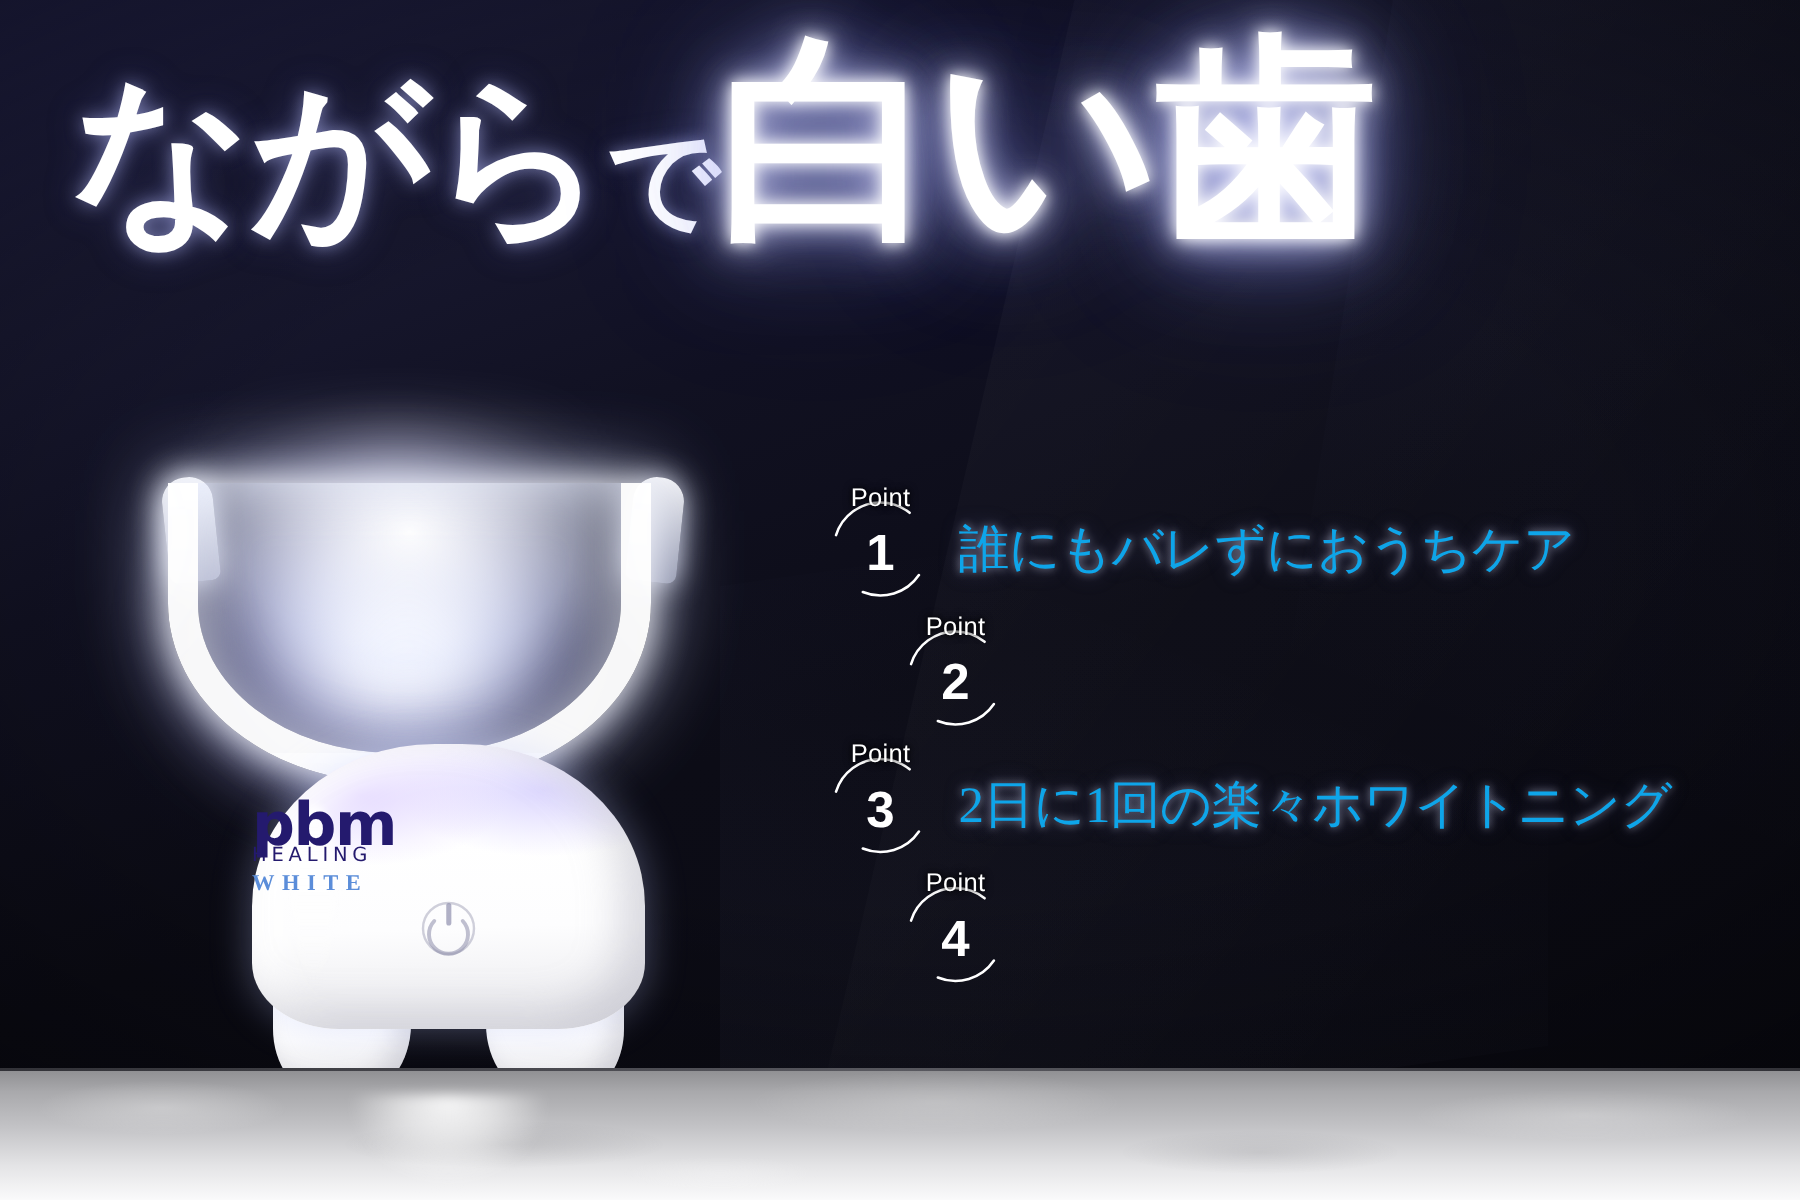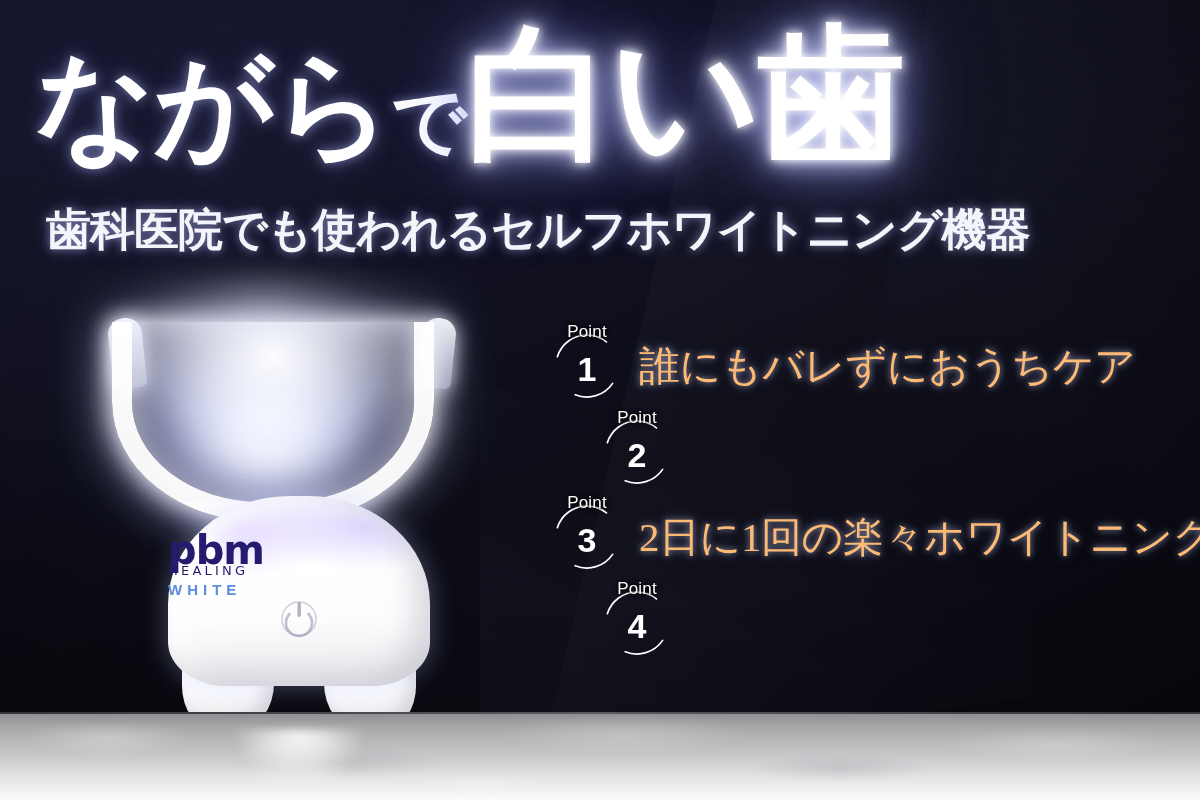--- a/index.html
+++ b/index.html
@@ -67,21 +67,21 @@
     background:linear-gradient(90deg, rgba(40,40,46,.9), rgba(70,70,78,.75), rgba(40,40,46,.9));
   }
   .floor-reflection{
     position:absolute; left:214px; bottom:-10px; width:170px; height:80px;
     background:radial-gradient(ellipse 50% 100% at 50% 0%, rgba(255,255,255,.92) 0%, rgba(255,255,255,.55) 38%, rgba(255,255,255,0) 78%);
     filter:blur(4px);
   }
 
   
   .headline{
-    position:absolute; left:35px; top:22px;
+    position:absolute; left:48px; top:22px;
     white-space:nowrap;
     line-height:1;
   }
   .hl-a{
     font-family:"Liberation Serif", serif;
     font-size:118px; font-weight:700; color:#fff;
     letter-spacing:-2px;
     text-shadow:0 0 12px rgba(190,195,255,.55), 0 0 26px rgba(120,130,220,.35);
     vertical-align:baseline;
   }
@@ -194,21 +194,21 @@
     font-family:"DejaVu Sans", sans-serif;
     font-size:40px; font-weight:700; letter-spacing:-1px;
     display:block;
   }
   .logo-healing{
     font-family:"DejaVu Sans", sans-serif;
     font-size:13px; font-weight:400; letter-spacing:3.2px;
     display:block; margin-top:-6px;
   }
   .logo-white{
-    font-family:Liberation Sans, sans-serif;
+    font-family:Liberation Serif, serif;
     font-size:15px; font-weight:700; letter-spacing:5px;
     display:block; margin-top:5px;
   }
   .power-btn{
     position:absolute; left:50%; top:98px; transform:translateX(-50%);
     width:46px; height:46px;
   }
 
   
   .points{ position:absolute; left:0; top:0; width:1200px; height:800px; }
@@ -228,21 +228,21 @@
   }
   .badge-num{
     position:absolute; left:0; right:0; top:20px;
     text-align:center;
     font-family:"Liberation Sans", sans-serif;
     font-size:34px; font-weight:700; color:#fff; line-height:1;
   }
   .point-text{
     margin-left:18px;
     font-family:"Liberation Serif", serif;
-    font-size:41px; font-weight:400; color:#fdba74;
+    font-size:34px; font-weight:400; color:#0ea5e9;
     letter-spacing:-.5px;
     text-shadow:0 0 6px rgba(225,228,255,.6), 0 0 14px rgba(140,150,225,.35);
   }
 </style>
 </head>
 <body>
 
 <div id="banner">
 
   <div class="bg-base"></div>
@@ -278,21 +278,20 @@
           <rect x="21.5" y="8" width="3.4" height="15" rx="1.7" fill="rgba(135,135,168,.65)"></rect>
         </svg>
       </div>
     </div>
   </div>
 
   <div class="headline">
     <span class="hl-a">ながら</span><span class="hl-b">で</span><span class="hl-c">白い歯</span>
   </div>
 
-  <div class="subtitle">歯科医院でも使われるセルフホワイトニング機器</div>
 
   <div class="points">
 
     <div class="point-row" style="left:553px; top:332px;">
       <div class="badge">
         <svg width="68" height="68" viewBox="0 0 68 68">
           <path d="M34 3 A31 31 0 1 1 33.9 3" fill="none" stroke="#ffffff" stroke-width="1.7" stroke-linecap="round" stroke-dasharray="42 46" stroke-dashoffset="21"></path>
         </svg>
         <span class="badge-label">Point</span>
         <span class="badge-num">1</span>

